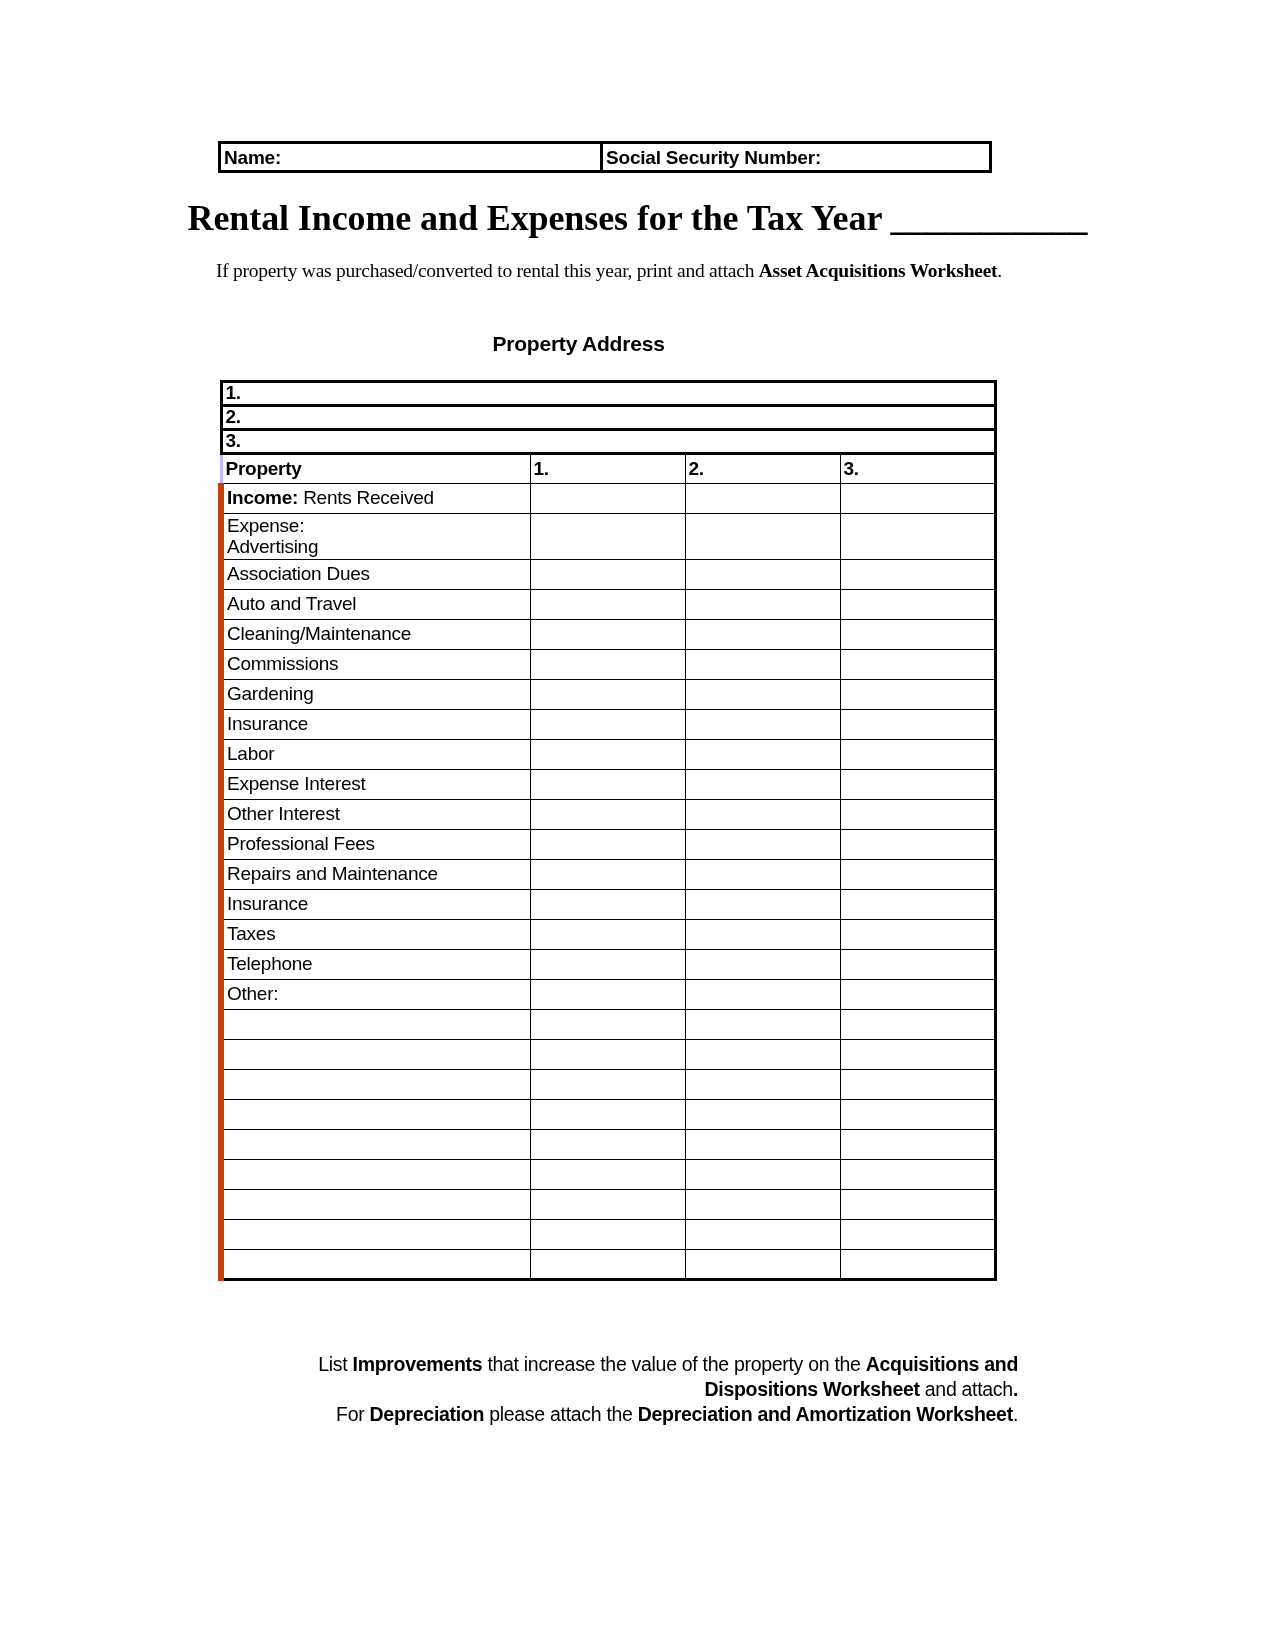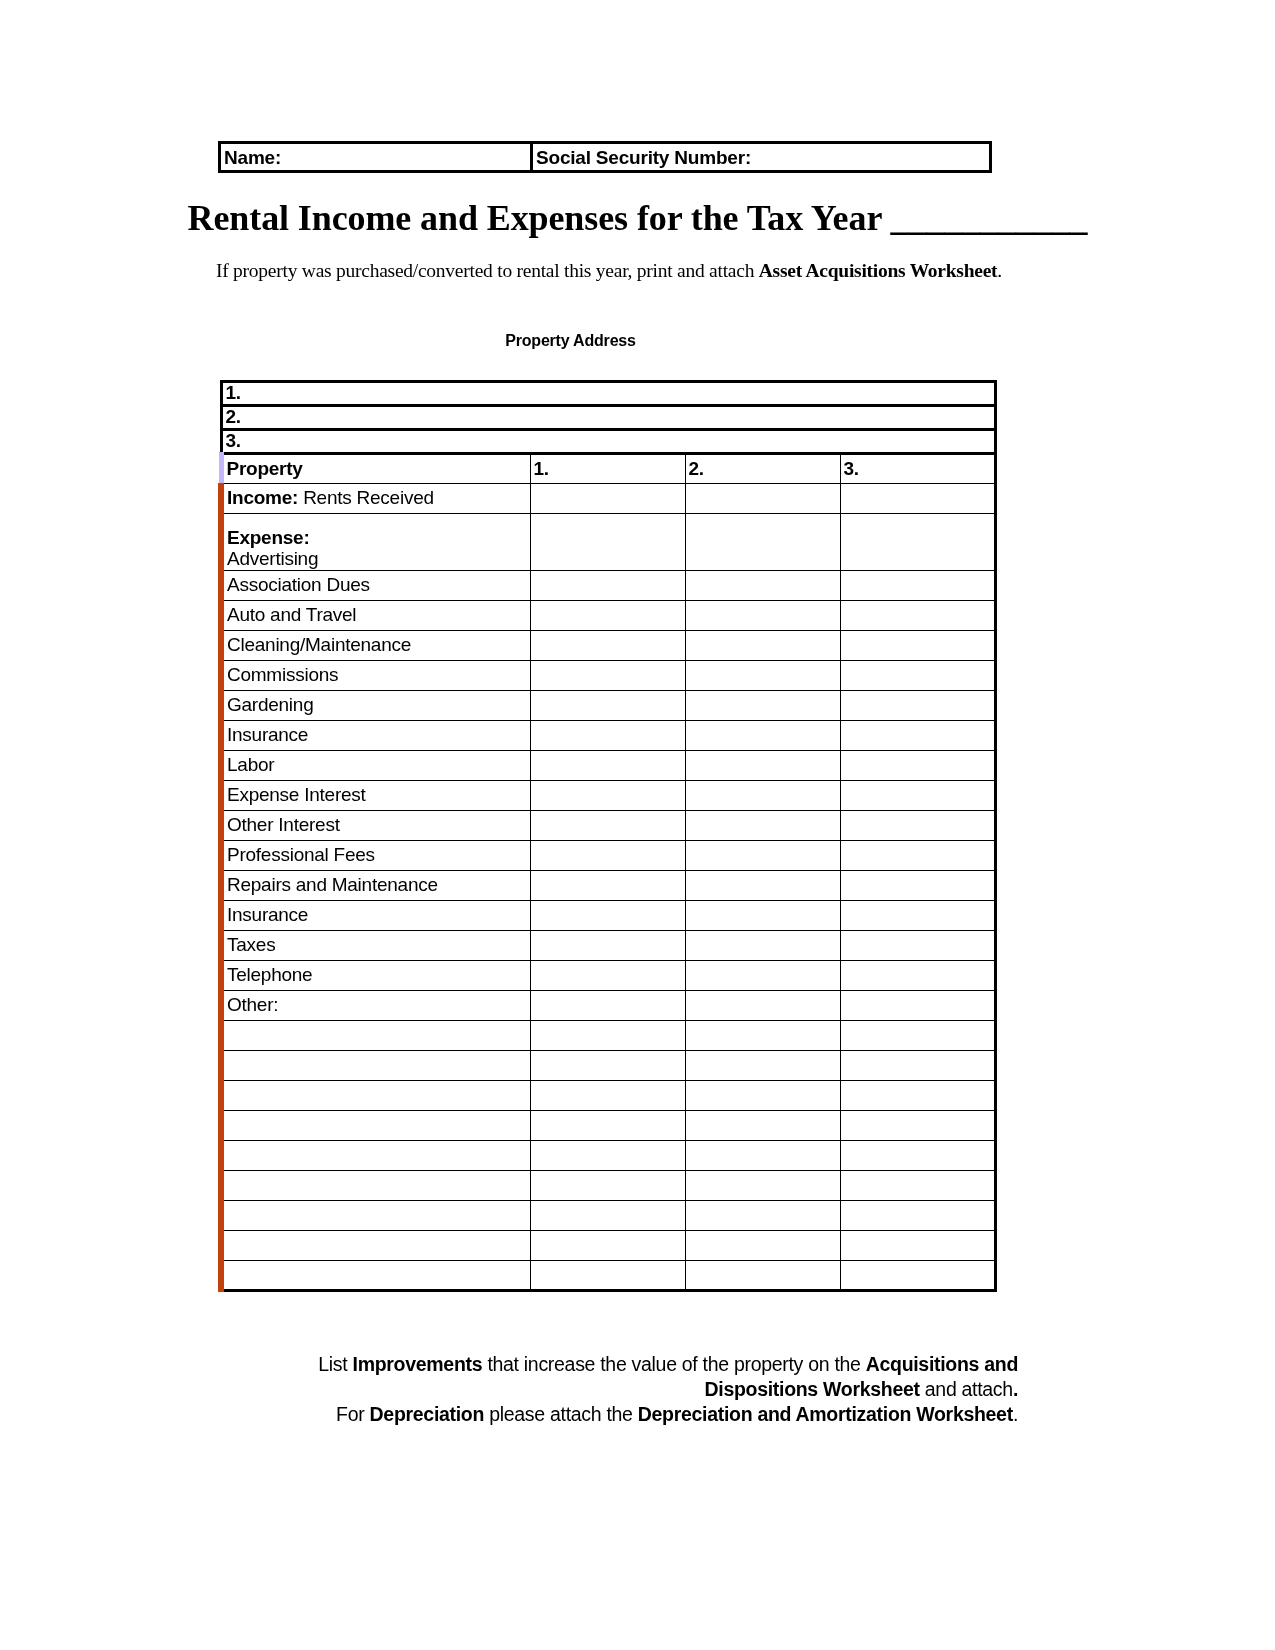--- a/index.html
+++ b/index.html
@@ -38,21 +38,21 @@
     align-items: center;
     box-sizing: border-box;
     height: 100%;
     padding-left: 3px;
     font-size: 19px;
     font-weight: bold;
     letter-spacing: -0.2px;
     line-height: 1;
   }
   .header-cell-name {
-    width: 312px;
+    width: 382px;
     border-right: 3px solid #000;
   }
   .header-cell-ssn {
     flex: 1;
   }
 
   
   .doc-title {
     position: absolute;
     left: 0;
@@ -75,25 +75,25 @@
     text-align: center;
     font-size: 19.5px;
     line-height: 25px;
     letter-spacing: -0.25px;
     font-family: Liberation Serif, serif;
   }
   .intro b { font-weight: bold; }
 
   .section-heading {
     position: absolute;
-    left: 4px;
+    left: 12px;
     top: 332px;
     width: 1133px;
     text-align: center;
-    font-size: 16px;
+    font-size: 21px;
     font-weight: bold;
     letter-spacing: -0.2px;
   }
 
   
   .sheet {
     position: absolute;
     left: 218px;
     top: 380px;
     width: 774px;
@@ -126,32 +126,32 @@
   }
   .sheet tr.addr-last td {
     border-bottom: 3px solid #000;
   }
 
   .sheet tr.col-head td {
     font-weight: bold;
     border-top: 3px solid #000;
     height: 30px;
   }
-  .sheet tr.col-head td.first { border-left: 5px solid #c4b5fd; }
+  .sheet tr.col-head td.first { border-left: 3px solid #c4b5fd; }
   .sheet tr.col-head td.last  { border-right: 3px solid #000; }
 
   .sheet tr.body-row td.first { border-left: 6px solid #c2410c; }
   .sheet tr.body-row td.last  { border-right: 3px solid #000; }
 
   .sheet tr.row-tall td { height: 46px; vertical-align: top; padding-top: 2px; }
 
   .sheet tr.last-row td { border-bottom: 3px solid #000; }
 
   .lbl-bold { font-weight: bold; }
-  .two-line .l1 { font-weight: bold; display: block; margin-top: 12px; }
+  .two-line .l1 { font-weight: normal; display: block; }
   .two-line .l2 { display: block; }
 
   
   .footer {
     position: absolute;
     left: 200px;
     top: 1352px;
     width: 818px;
     text-align: right;
     font-size: 19.5px;

